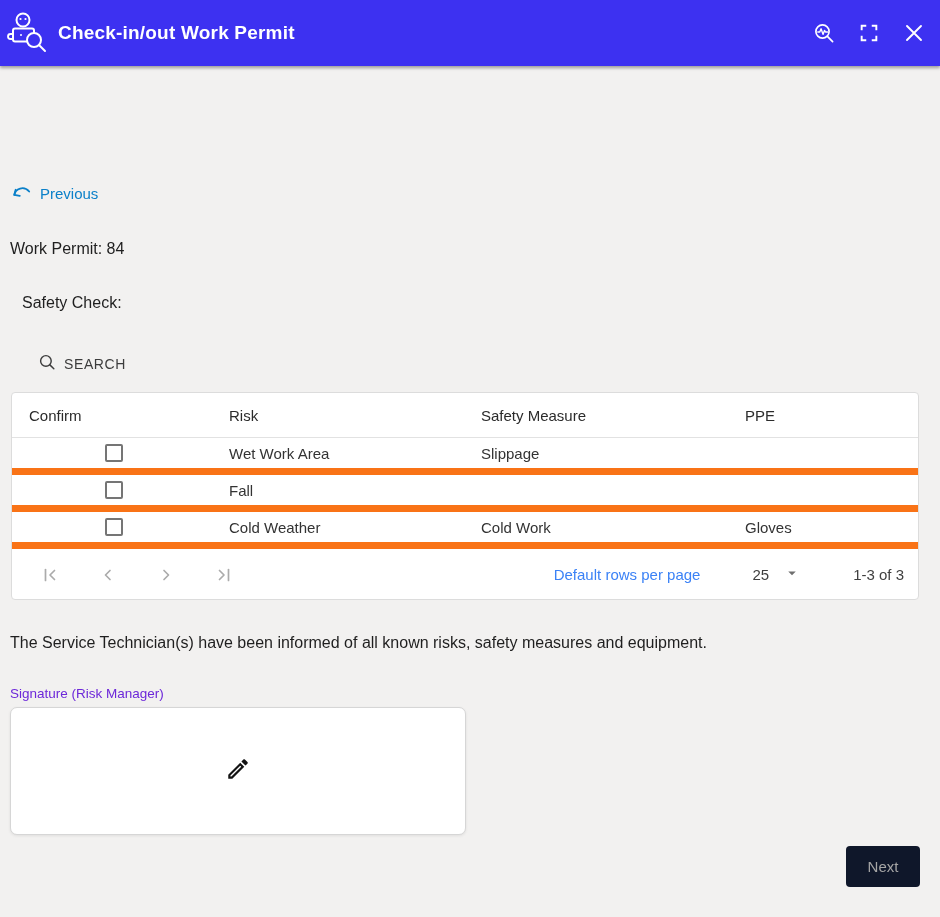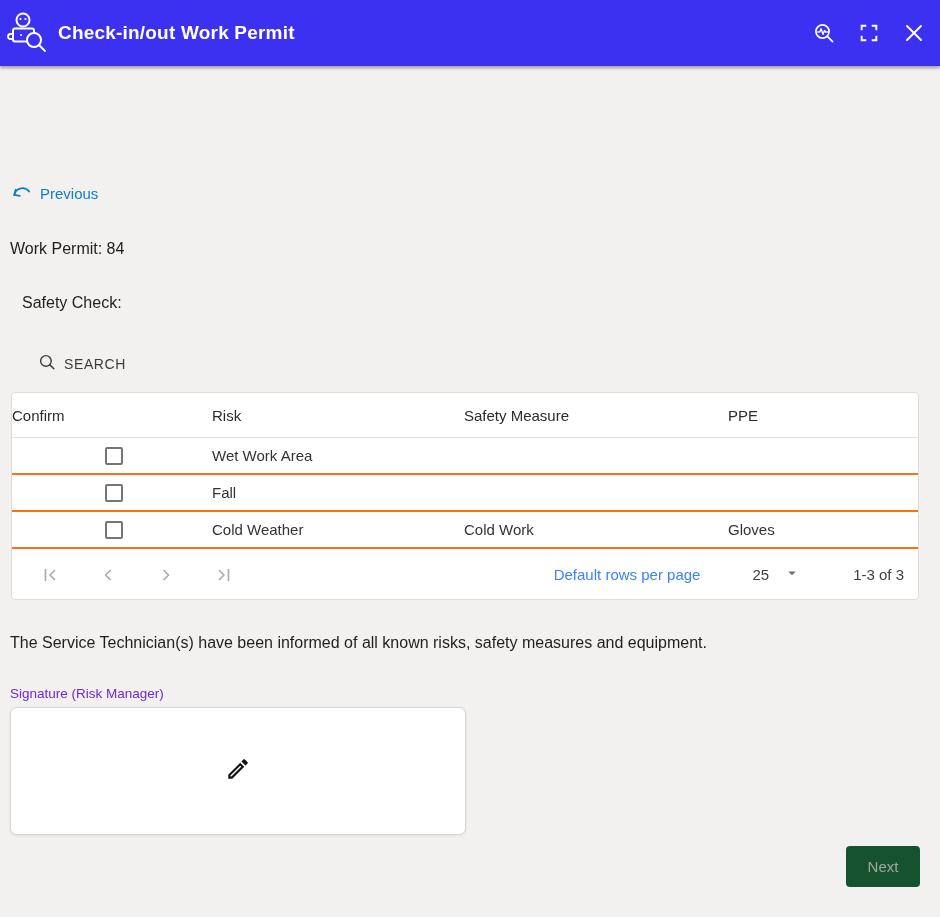--- a/index.html
+++ b/index.html
@@ -60,23 +60,23 @@
     background: #ffffff; border: 1px solid #dcdcdc; border-radius: 4px;
     overflow: hidden;
   }
   .trow {
     display: grid;
     grid-template-columns: 200px 252px 264px 1fr;
     align-items: center;
   }
   .thead { height: 45px; border-bottom: 1px solid #e2e2e2; }
   .thead .cell { font-size: 15px; color: #2b2b2b; font-weight: 500; }
-  .tbody-row { height: 37px; border-bottom: 2px solid #f97316; }
+  .tbody-row { height: 37px; border-bottom: 7px solid #f97316; }
   .tbody-row:last-of-type { border-bottom: 1px solid #d9d9d9; }
-  .cell { font-size: 15px; color: #333333; white-space: nowrap; overflow: hidden; }
+  .cell { padding-left: 17px; font-size: 15px; color: #333333; white-space: nowrap; overflow: hidden; }
   .cell.confirm-cell { padding-left: 93px; }
   .checkbox {
     width: 18px; height: 18px; border: 2px solid #757575; border-radius: 2px;
     background: #fff; cursor: pointer;
   }
 
   
   .pagination {
     height: 51px; display: flex; align-items: center;
     padding: 0 14px 0 26px;
@@ -98,21 +98,21 @@
     position: absolute; left: 10px; top: 707px; width: 456px; height: 128px;
     background: #ffffff; border: 1px solid #d6d6d6; border-radius: 7px;
     box-shadow: 0 1px 3px rgba(0,0,0,0.08);
     display: flex; align-items: center; justify-content: center;
     cursor: pointer;
   }
 
   
   .next-btn {
     position: absolute; left: 846px; top: 846px; width: 74px; height: 41px;
-    background: #14532d; color: #a5a5a5; font-size: 15px; font-weight: 500;
+    background: #0f172a; color: #a5a5a5; font-size: 15px; font-weight: 500;
     border: none; border-radius: 4px; font-family: inherit;
   }
   .next-btn[disabled] { cursor: default; }
 </style>
 </head>
 <body>
 
 <div class="app">
 
   <div class="header">
@@ -183,20 +183,21 @@
       <div class="cell">Risk</div>
       <div class="cell">Safety Measure</div>
       <div class="cell">PPE</div>
     </div>
 
     <div class="trow tbody-row">
       <div class="cell confirm-cell">
         <div class="checkbox"></div>
       </div>
       <div class="cell">Wet Work Area</div>
+      <div class="cell">Slippage</div>
       <div class="cell"></div>
     </div>
 
     <div class="trow tbody-row">
       <div class="cell confirm-cell">
         <div class="checkbox"></div>
       </div>
       <div class="cell">Fall</div>
       <div class="cell"></div>
       <div class="cell"></div>

